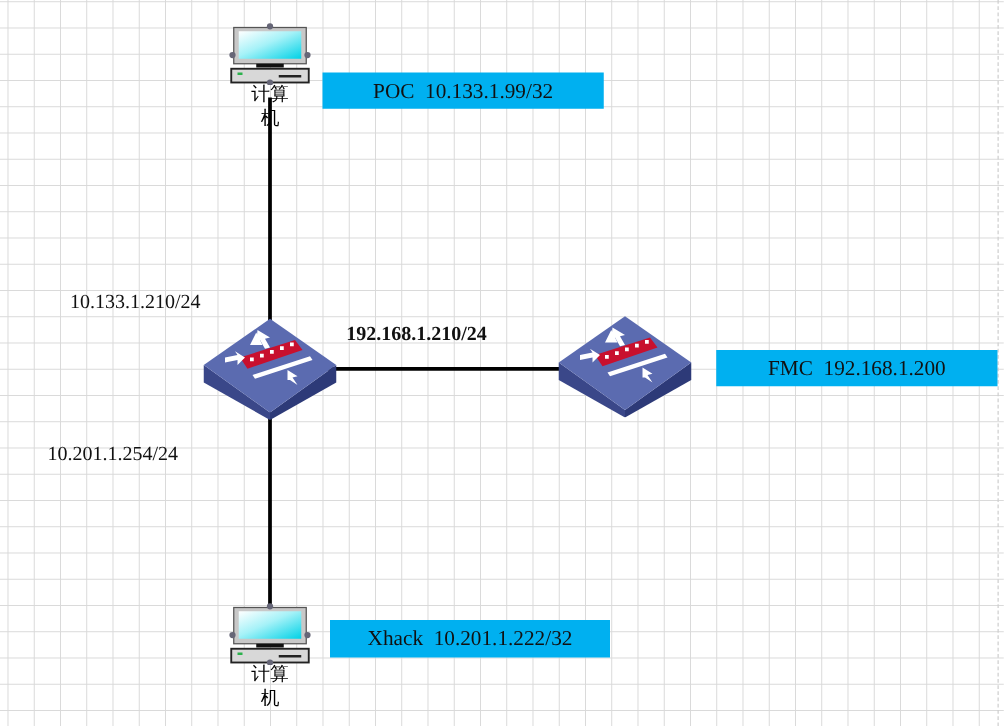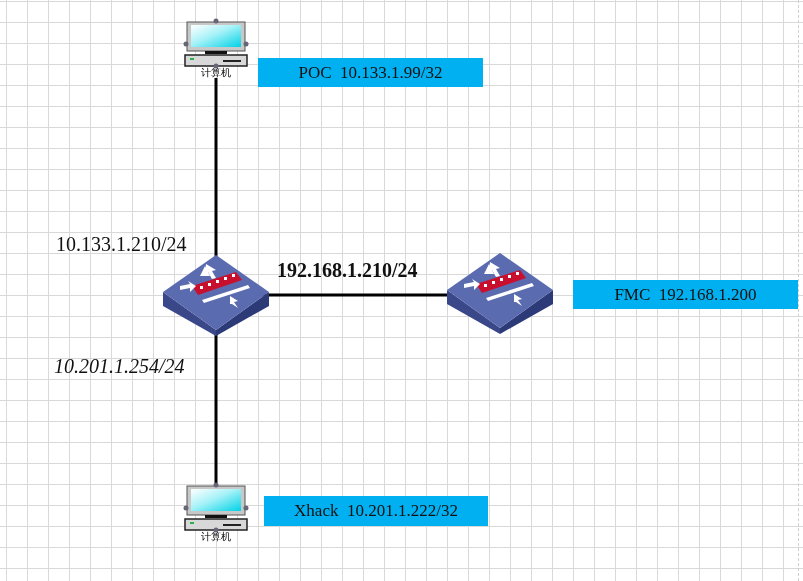--- a/index.html
+++ b/index.html
@@ -13,30 +13,30 @@
     background-position: 6px 1px;
     font-family: "DejaVu Serif", serif;
   }
   .edge-dash {
     position: absolute; left: 798px; top: 0; width: 0; height: 581px;
     border-left: 1px dashed #cfcfcf;
   }
   svg.links { position: absolute; left: 0; top: 0; }
   .node { position: absolute; }
   .pc-label {
-    position: absolute; font-size: 10px; color: #000; width: 40px; text-align: center;
+    position: absolute; font-size: 15px; color: #000; width: 40px; text-align: center;
     font-family: "DejaVu Sans", sans-serif;
   }
   .tag {
     position: absolute; background: #00b0f0; color: #111;
     font-family: "Liberation Serif", serif; font-size: 17px;
     display: flex; align-items: center; justify-content: center; white-space: pre;
   }
   .ip {
-    position: absolute; font-family: "Liberation Serif", serif; font-size: 20px; color: #111;
+    position: absolute; font-family: "Liberation Serif", serif; font-size: 16px; color: #111;
     white-space: nowrap;
   }
 </style>
 </head>
 <body>
 
 <div class="edge-dash"></div>
 
 <svg class="links" width="803" height="581">
   <line x1="216" y1="78" x2="216" y2="262" stroke="#000" stroke-width="3"></line>
@@ -64,21 +64,21 @@
     <circle cx="63" cy="26" r="2.5" fill="#667"></circle>
     <circle cx="33" cy="48" r="2.5" fill="#667"></circle>
   </svg>
   <div class="pc-label" style="left:13px; top:48px;">计算机</div>
 </div>
 
 <div class="tag" style="left:258px; top:22px; width:225px; height:29px;margin-top:36px;">POC  10.133.1.99/32</div>
 
 <div class="ip" style="left:56px; top:233px;">10.133.1.210/24</div>
 <div class="ip" style="left:277px; top:259px;font-weight:bold;">192.168.1.210/24</div>
-<div class="ip" style="left:54px; top:355px;font-style:italic;">10.201.1.254/24</div>
+<div class="ip" style="left:38px; top:355px;">10.201.1.254/24</div>
 
 <div class="node" style="left:160px; top:252px; width:112px; height:84px;">
   <svg width="112" height="84">
     <polygon points="3,40 56,78 56,84 3,54" fill="#3a4789"></polygon>
     <polygon points="56,78 109,40 109,54 56,84" fill="#2d3a78"></polygon>
     <polygon points="56,3 109,40 56,78 3,40" fill="#5b6bb0"></polygon>
     <polygon points="32,34 76,20 82,28 38,43" fill="#c8102e"></polygon>
     <g fill="#ffffff">
       <rect x="40" y="34" width="3" height="3"></rect>
         <rect x="48" y="31" width="3" height="3"></rect>

